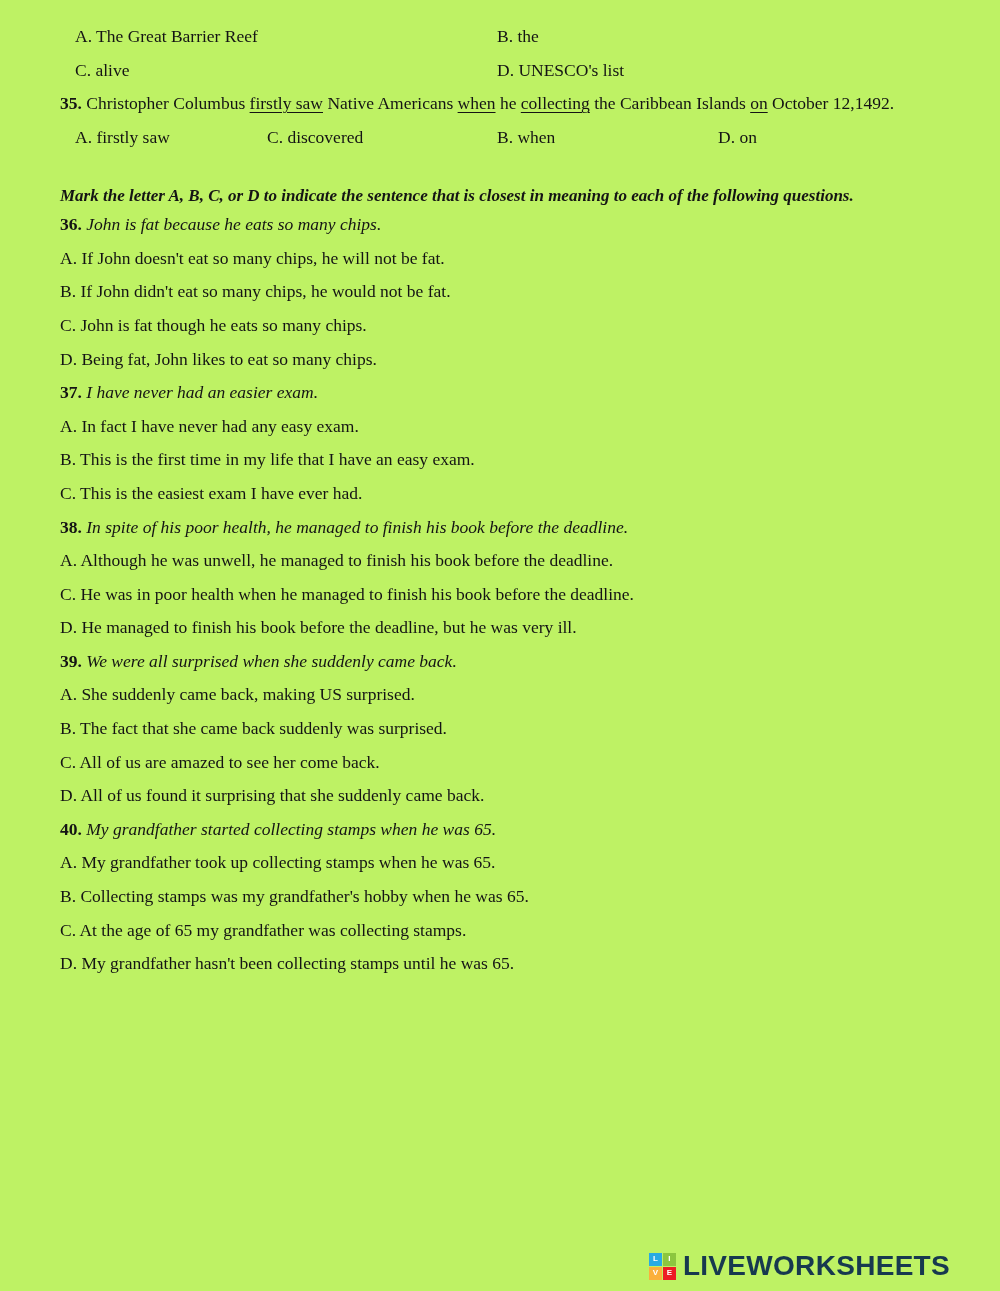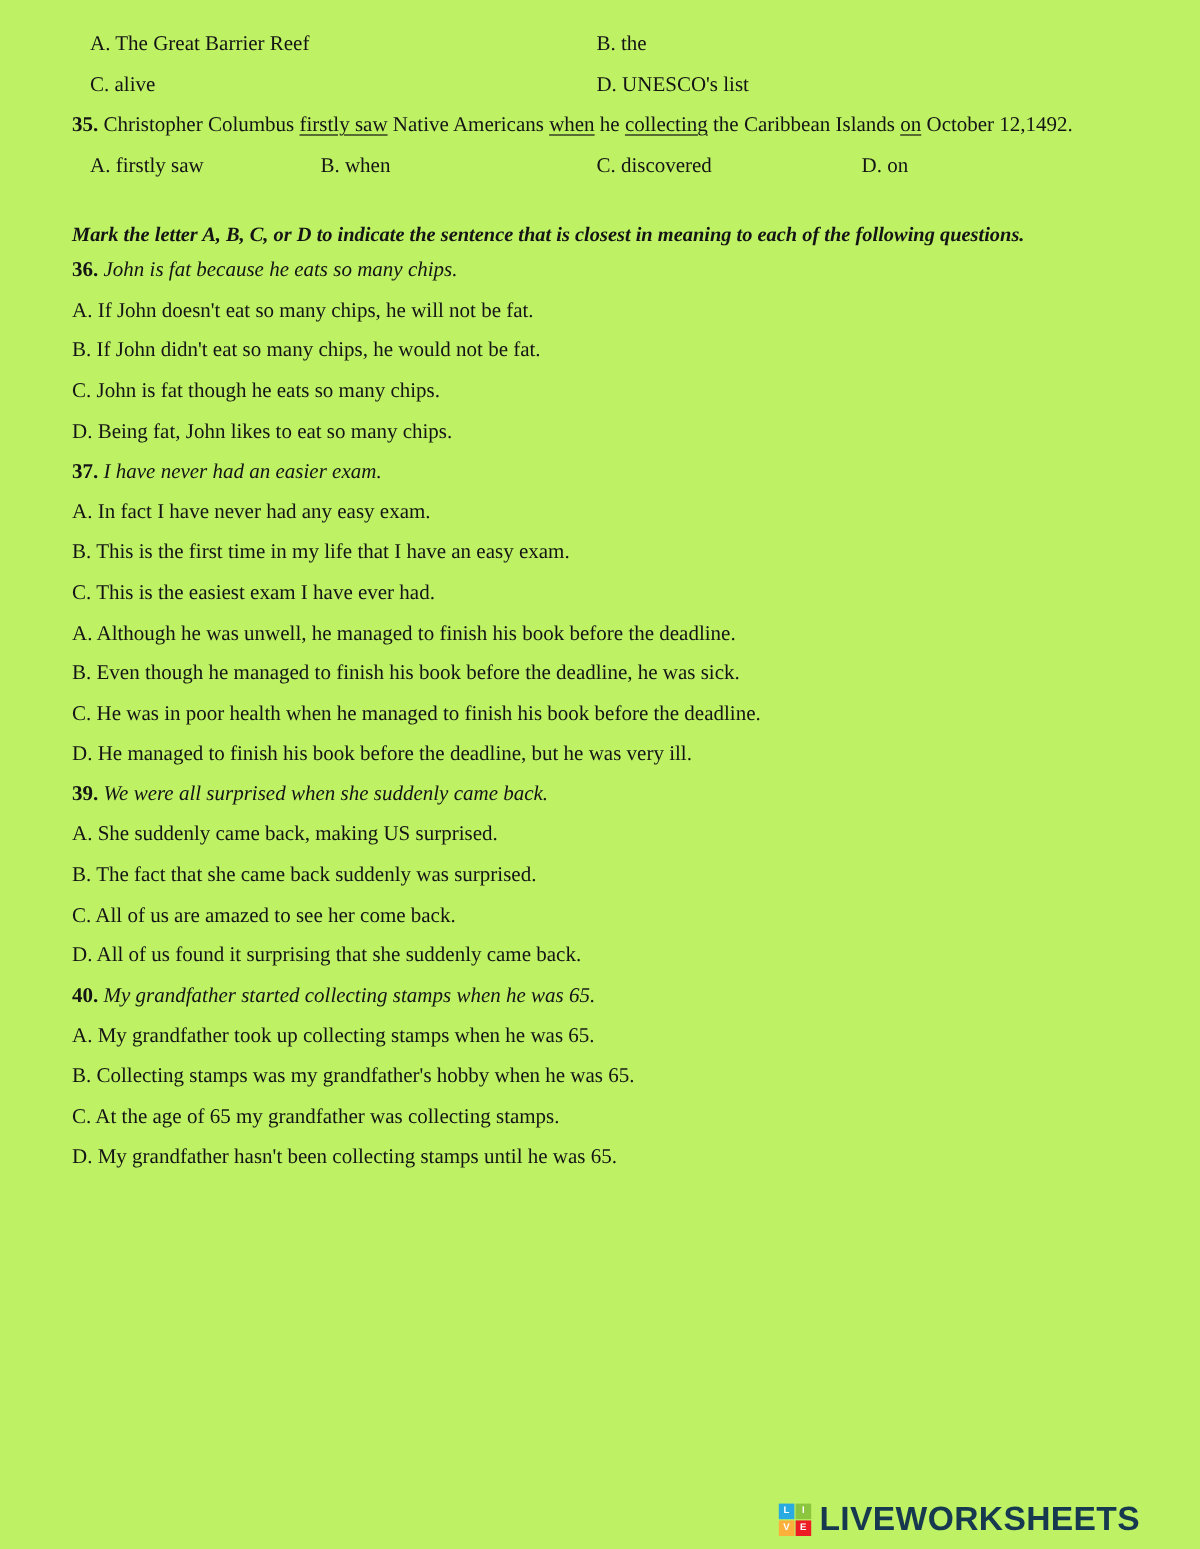--- a/index.html
+++ b/index.html
@@ -80,22 +80,22 @@
     </div>
     <div class="opt-row2">
       <p>C. alive</p>
       <p>D. UNESCO's list</p>
     </div>
 
     <div>
       <p class="stem"><b class="qnum">35.</b> <span>Christopher Columbus </span><span class="u">firstly saw</span><span> Native Americans </span><span class="u">when</span><span> he </span><span class="u">collecting</span><span> the Caribbean Islands </span><span class="u">on</span><span> October 12,1492.</span></p>
       <div class="opt-row4">
         <p>A. firstly saw</p>
+        <p>C. discovered</p>
         <p>B. when</p>
-        <p>C. discovered</p>
         <p>D. on</p>
       </div>
     </div>
 
     <p class="instruction">Mark the letter A, B, C, or D to indicate the sentence that is closest in meaning to each of the following questions.</p>
 
     <div>
       <p><b class="qnum">36.</b> <span class="stem-it">John is fat because he eats so many chips.</span></p>
       <p>A. If John doesn't eat so many chips, he will not be fat.</p>
       <p>B. If John didn't eat so many chips, he would not be fat.</p>
@@ -104,22 +104,22 @@
     </div>
 
     <div>
       <p><b class="qnum">37.</b> <span class="stem-it">I have never had an easier exam.</span></p>
       <p>A. In fact I have never had any easy exam.</p>
       <p>B. This is the first time in my life that I have an easy exam.</p>
       <p>C. This is the easiest exam I have ever had.</p>
     </div>
 
     <div>
+      <p><b class="qnum">38.</b> <span class="stem-it">In spite of his poor health, he managed to finish his book before the deadline.</span></p>
       <p>A. Although he was unwell, he managed to finish his book before the deadline.</p>
-      <p>B. Even though he managed to finish his book before the deadline, he was sick.</p>
       <p>C. He was in poor health when he managed to finish his book before the deadline.</p>
       <p>D. He managed to finish his book before the deadline, but he was very ill.</p>
     </div>
 
     <div>
       <p><b class="qnum">39.</b> <span class="stem-it">We were all surprised when she suddenly came back.</span></p>
       <p>A. She suddenly came back, making US surprised.</p>
       <p>B. The fact that she came back suddenly was surprised.</p>
       <p>C. All of us are amazed to see her come back.</p>
       <p>D. All of us found it surprising that she suddenly came back.</p>

